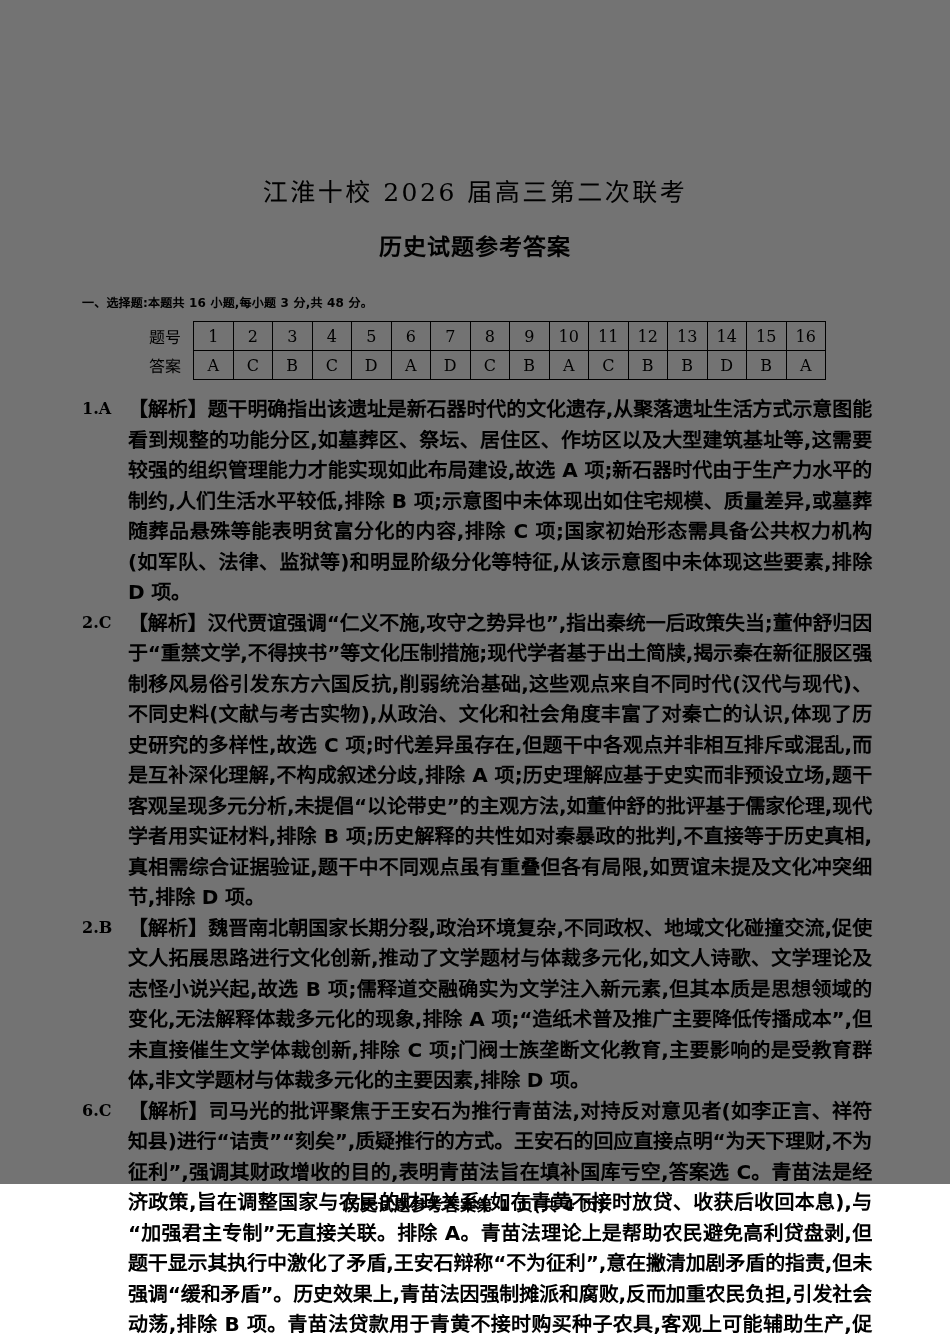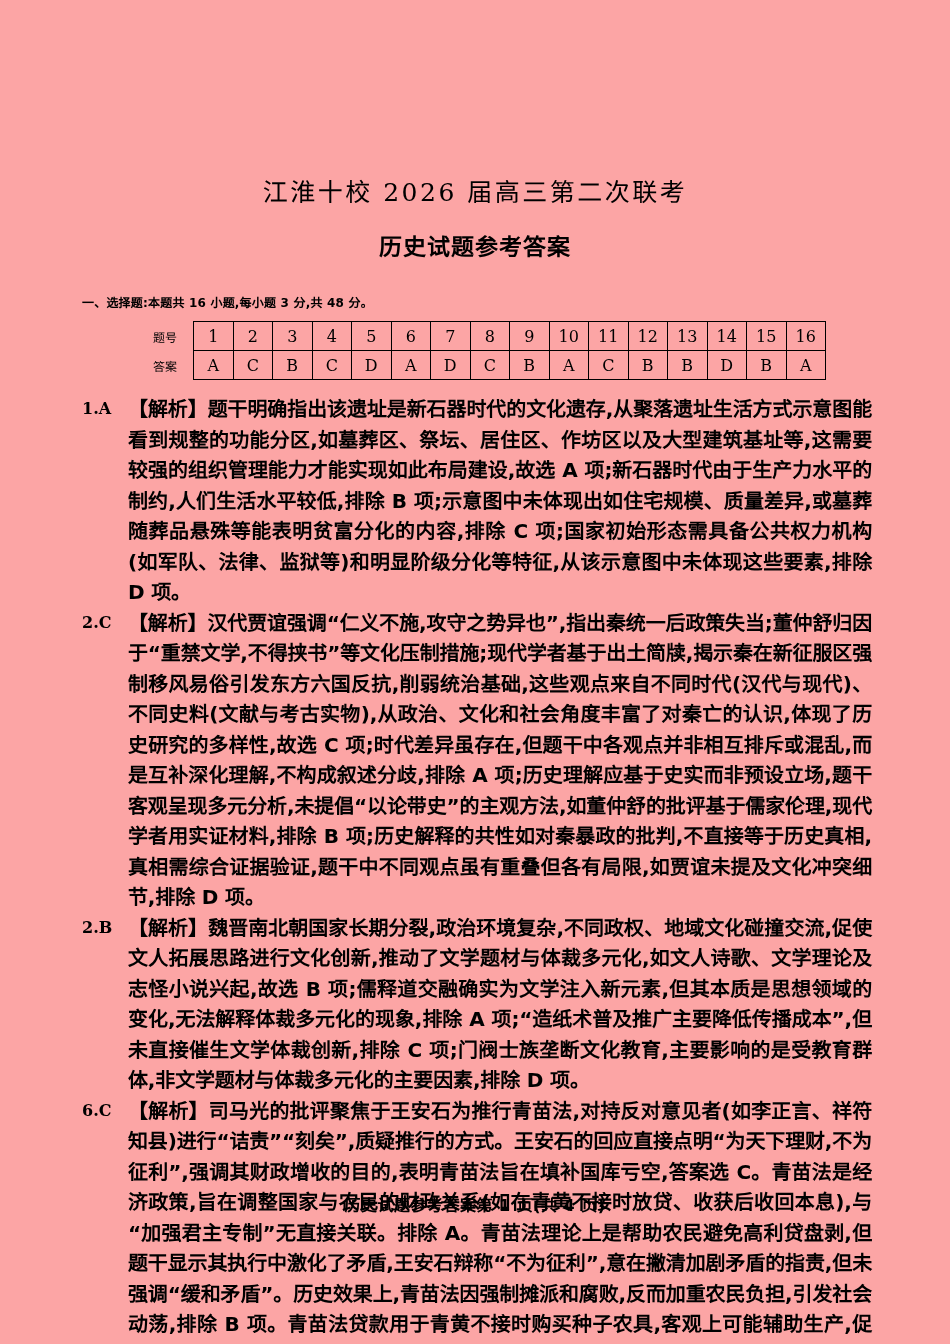--- a/index.html
+++ b/index.html
@@ -11,24 +11,24 @@
   body {
     width: 950px;
     height: 1344px;
     font-family: "DejaVu Serif", "Liberation Serif", serif;
     color: #000000;
     position: relative;
     overflow: hidden;
   }
   .page {
     width: 950px;
-    height: 1344px;
+    height: 1184px;
     position: relative;
     box-sizing: border-box;
-    background: #fca5a5;
+    background: #737373;
   }
 
   
   .title-main {
     text-align: center;
     font-size: 25px;
     letter-spacing: 2.5px;
     font-weight: 500;
     margin: 0;
     padding-top: 178px;
@@ -73,21 +73,21 @@
     text-align: center;
     vertical-align: middle;
     height: 28px;
     font-size: 16px;
     font-family: "DejaVu Serif", "Liberation Serif", serif;
     padding: 0;
   }
   table.answers td.rowhead {
     width: 56px;
     font-family: "DejaVu Sans", "Liberation Sans", sans-serif;
-    font-size: 12px;
+    font-size: 16px;
     border-left: none;
     border-top: none;
     border-bottom: none;
   }
   table.answers tr.row-num td.rowhead { border-top: none; }
   table.answers tr.row-ans td.rowhead { border-bottom: none; }
   table.answers td.cell { width: 38.5px; }
 
   
   .explanations {

